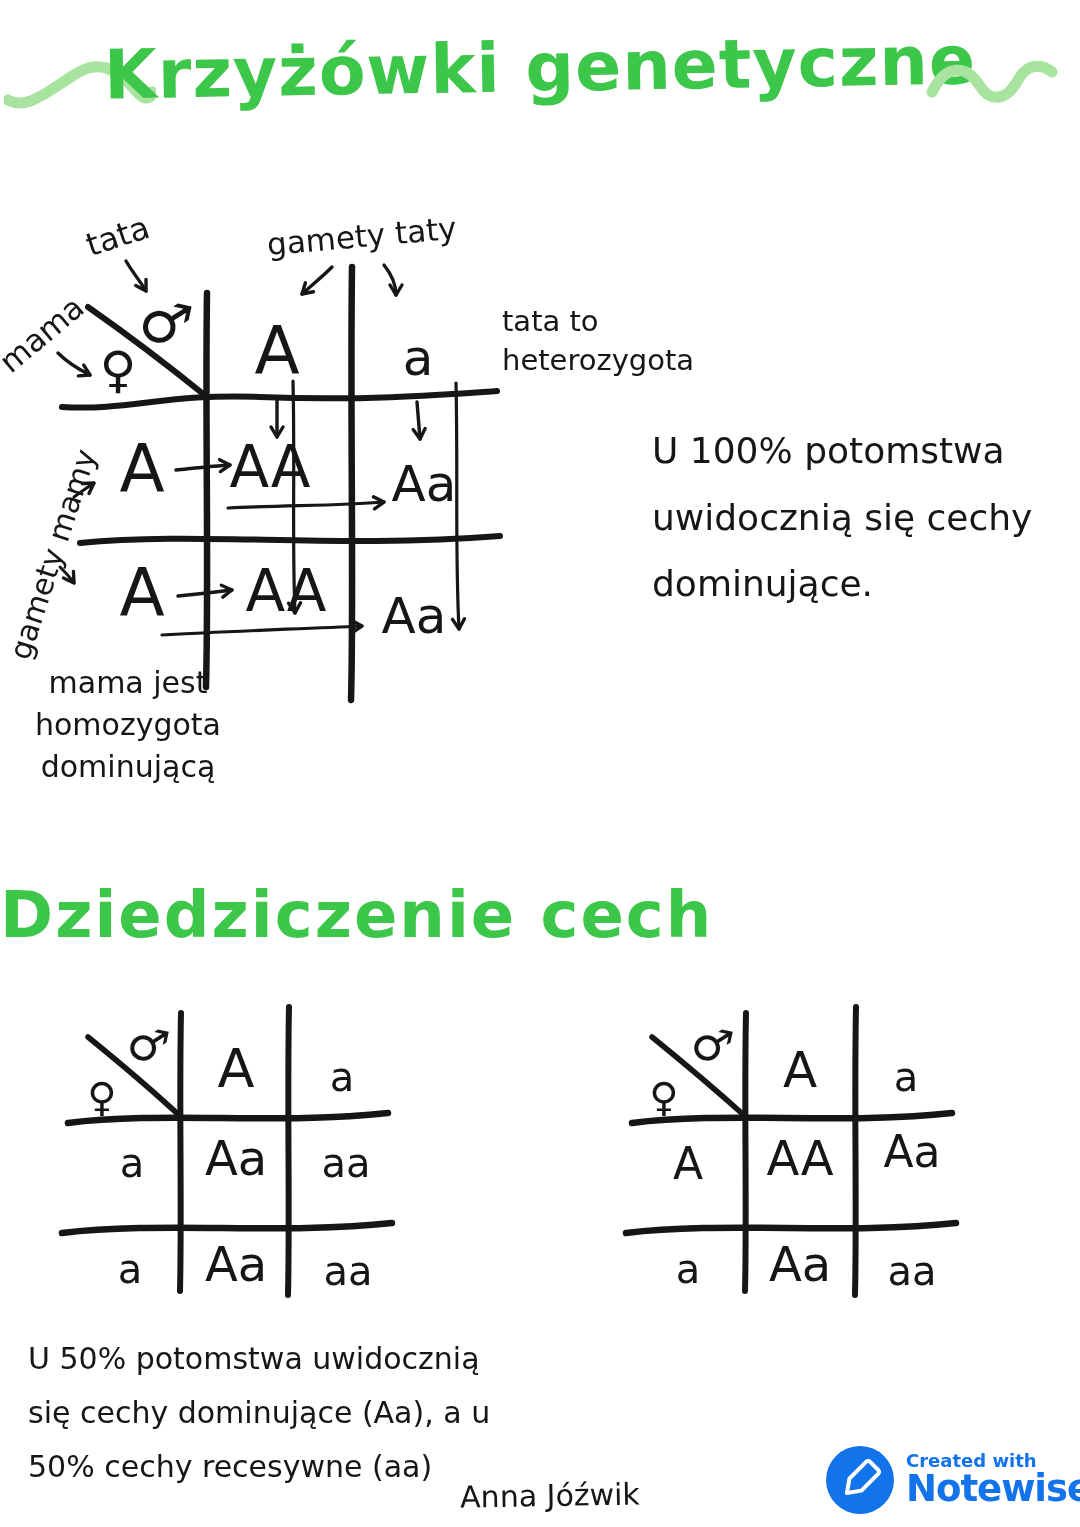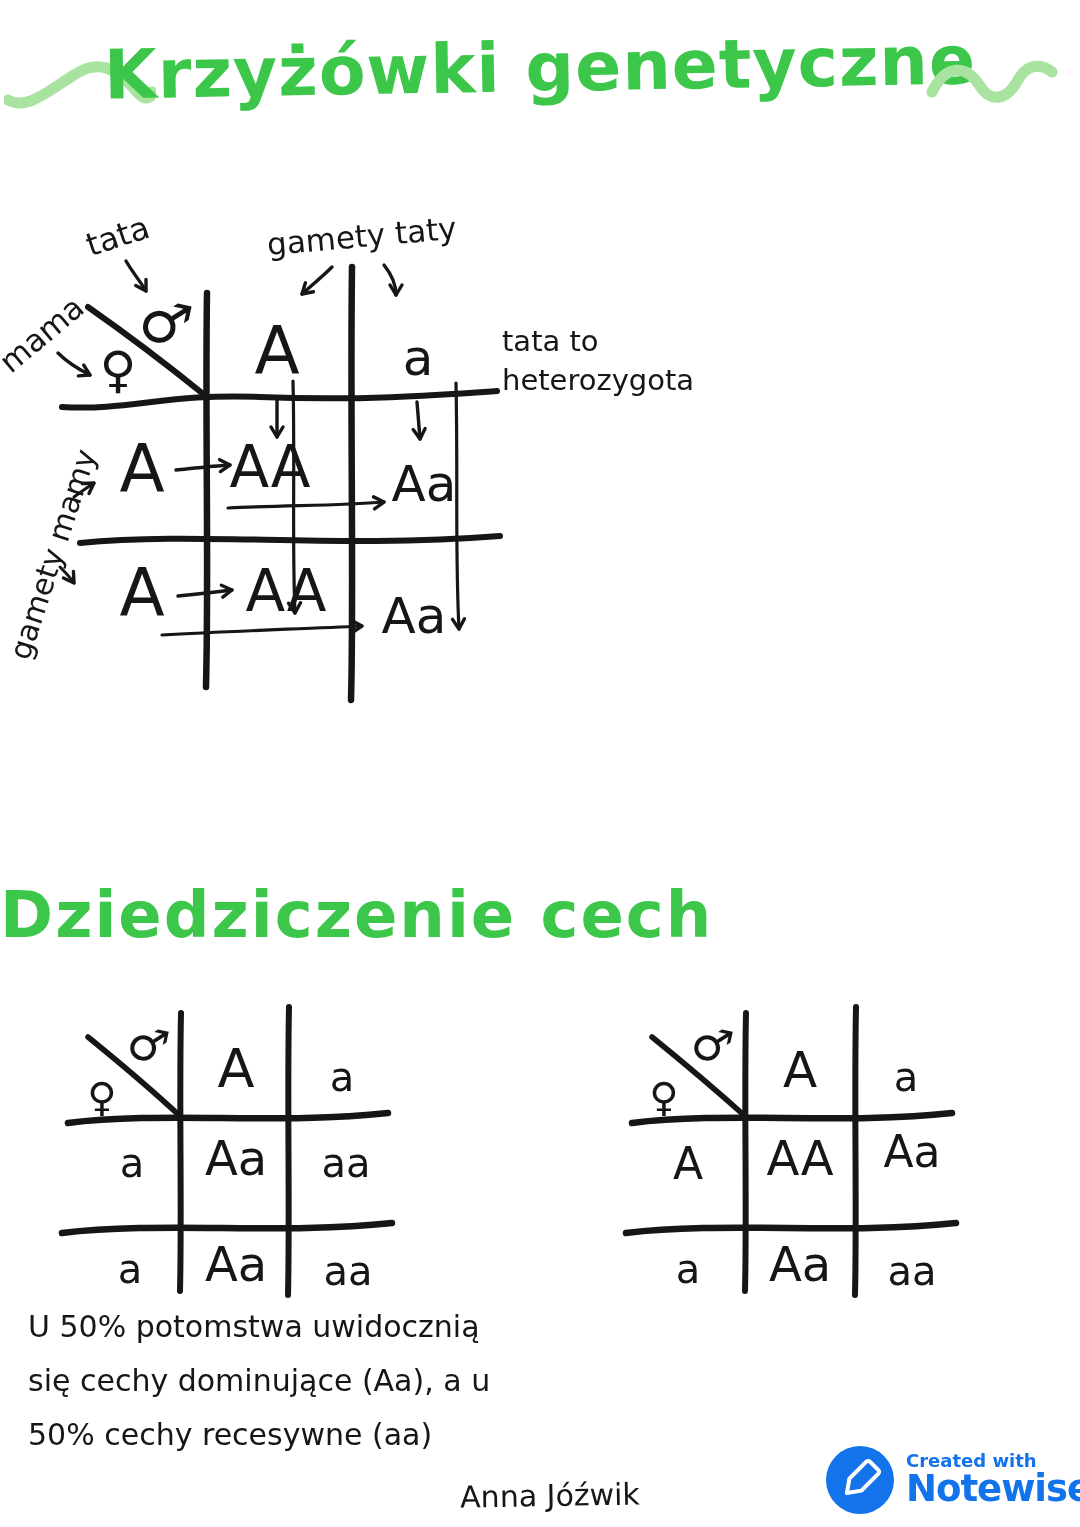--- a/index.html
+++ b/index.html
@@ -17,25 +17,25 @@
   .hand{font-family:"DejaVu Sans", sans-serif;}
   #main-title{
     left:0;top:28px;width:1080px;text-align:center;
     color:var(--green);font-size:68px;font-weight:bold;letter-spacing:1px;
     transform:rotate(-1deg);
   }
   #section2-title{
     left:0;top:878px;width:1080px;text-align:left;
     color:var(--green);font-size:64px;font-weight:bold;letter-spacing:2px;
   }
-  .note-block{line-height:1.35;font-size:30px;margin-top:20px;}
+  .note-block{line-height:1.35;font-size:30px;}
   #note-tata{left:502px;top:302px;width:185px;font-size:29px;}
   #conclusion{left:652px;top:418px;width:392px;font-size:36px;line-height:1.85;}
   #note-mama{left:22px;top:662px;width:212px;font-size:30px;line-height:1.4;text-align:center;}
-  .caption{font-size:30px;line-height:1.8;}
+  .caption{font-size:30px;line-height:1.8;margin-top:32px;}
   #caption-left{left:28px;top:1300px;width:470px;}
   #caption-right{left:528px;top:1296px;width:502px;font-size:29px;}
   #signature{left:440px;top:1478px;width:220px;text-align:center;font-size:30px;transform:rotate(-1deg);}
   svg text{fill:var(--ink);}
   .genotype{font-weight:500;}
   #badge{left:826px;top:1446px;display:flex;align-items:center;gap:12px;}
   #badge-circle{
     width:68px;height:68px;border-radius:50%;background:var(--blue);
     display:flex;align-items:center;justify-content:center;flex:0 0 auto;
   }
@@ -104,21 +104,23 @@
     <path d="M162,440 C230,436 300,434 362,431" stroke="#161616" stroke-width="3.2" fill="none" stroke-linecap="round" marker-end="url(#ah1)"></path>
     <text class="genotype" x="414" y="438" font-size="50" text-anchor="middle">Aa</text>
 
     <text x="55" y="368" font-size="30" text-anchor="middle" transform="rotate(-72 55 360)">gamety mamy</text>
     <path d="M74,302 C82,296 88,292 94,288" stroke="#161616" stroke-width="3" fill="none" stroke-linecap="round" marker-end="url(#ah1)"></path>
     <path d="M60,372 C66,378 70,382 74,388" stroke="#161616" stroke-width="3" fill="none" stroke-linecap="round" marker-end="url(#ah1)"></path>
   </svg>
 
   <div id="note-tata" class="abs hand note-block">tata to heterozygota</div>
 
+  <div id="conclusion" class="abs hand">U 100% potomstwa uwidocznią się cechy dominujące.</div>
 
+  <div id="note-mama" class="abs hand">mama jest homozygota dominującą</div>
 
   <div id="section2-title" class="abs hand">Dziedziczenie cech</div>
 
   <svg class="abs" style="left:40px;top:995px;" width="440" height="310" viewBox="0 0 440 310">
     <path d="M141,18 C139,110 142,210 140,296" stroke="#161616" stroke-width="6" fill="none" stroke-linecap="round"></path>
     <path d="M249,12 C247,110 250,210 248,300" stroke="#161616" stroke-width="6" fill="none" stroke-linecap="round"></path>
     <path d="M28,128 C120,116 240,130 348,118" stroke="#161616" stroke-width="6.5" fill="none" stroke-linecap="round"></path>
     <path d="M22,238 C120,226 240,240 352,228" stroke="#161616" stroke-width="6.5" fill="none" stroke-linecap="round"></path>
     <path d="M48,42 C80,68 112,95 141,122" stroke="#161616" stroke-width="5.5" fill="none" stroke-linecap="round"></path>
     <text x="108" y="66" font-size="46" text-anchor="middle" transform="rotate(12 108 50)">♂</text>

